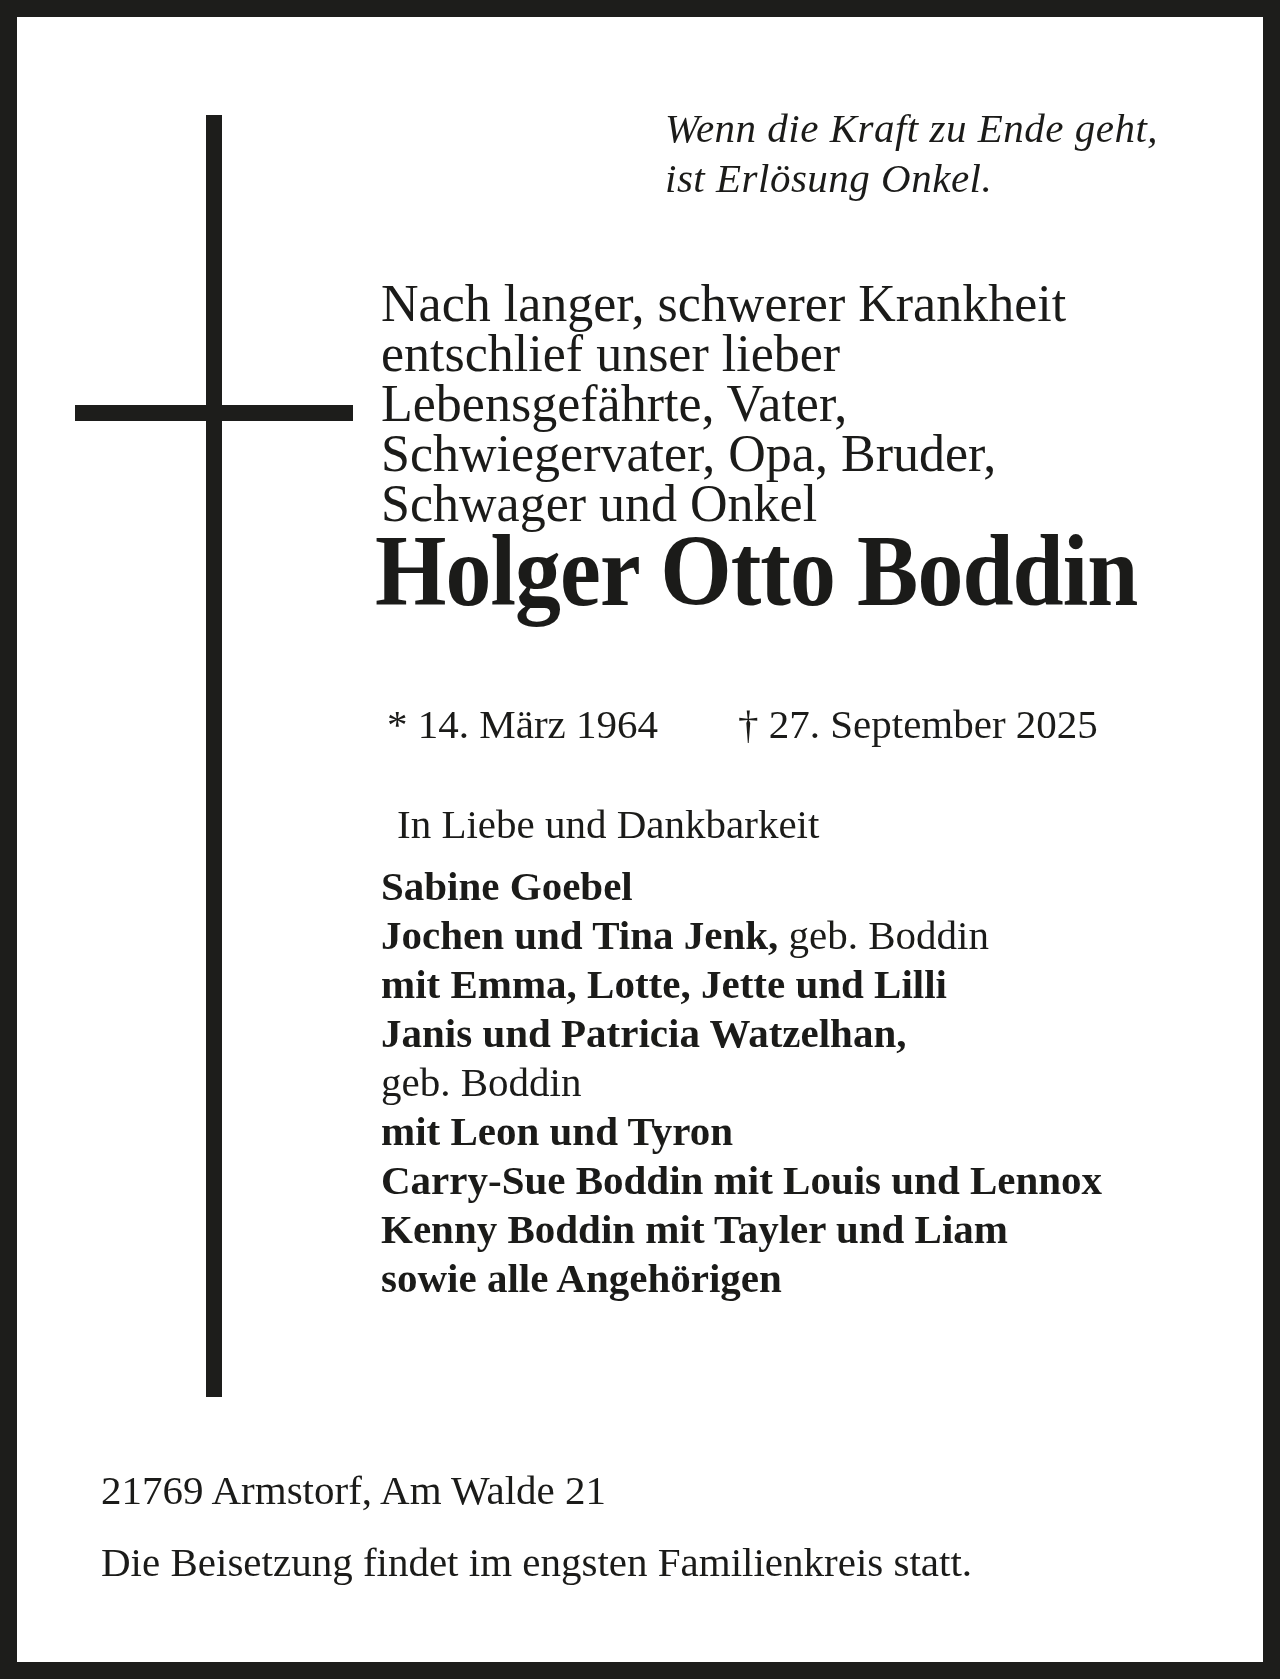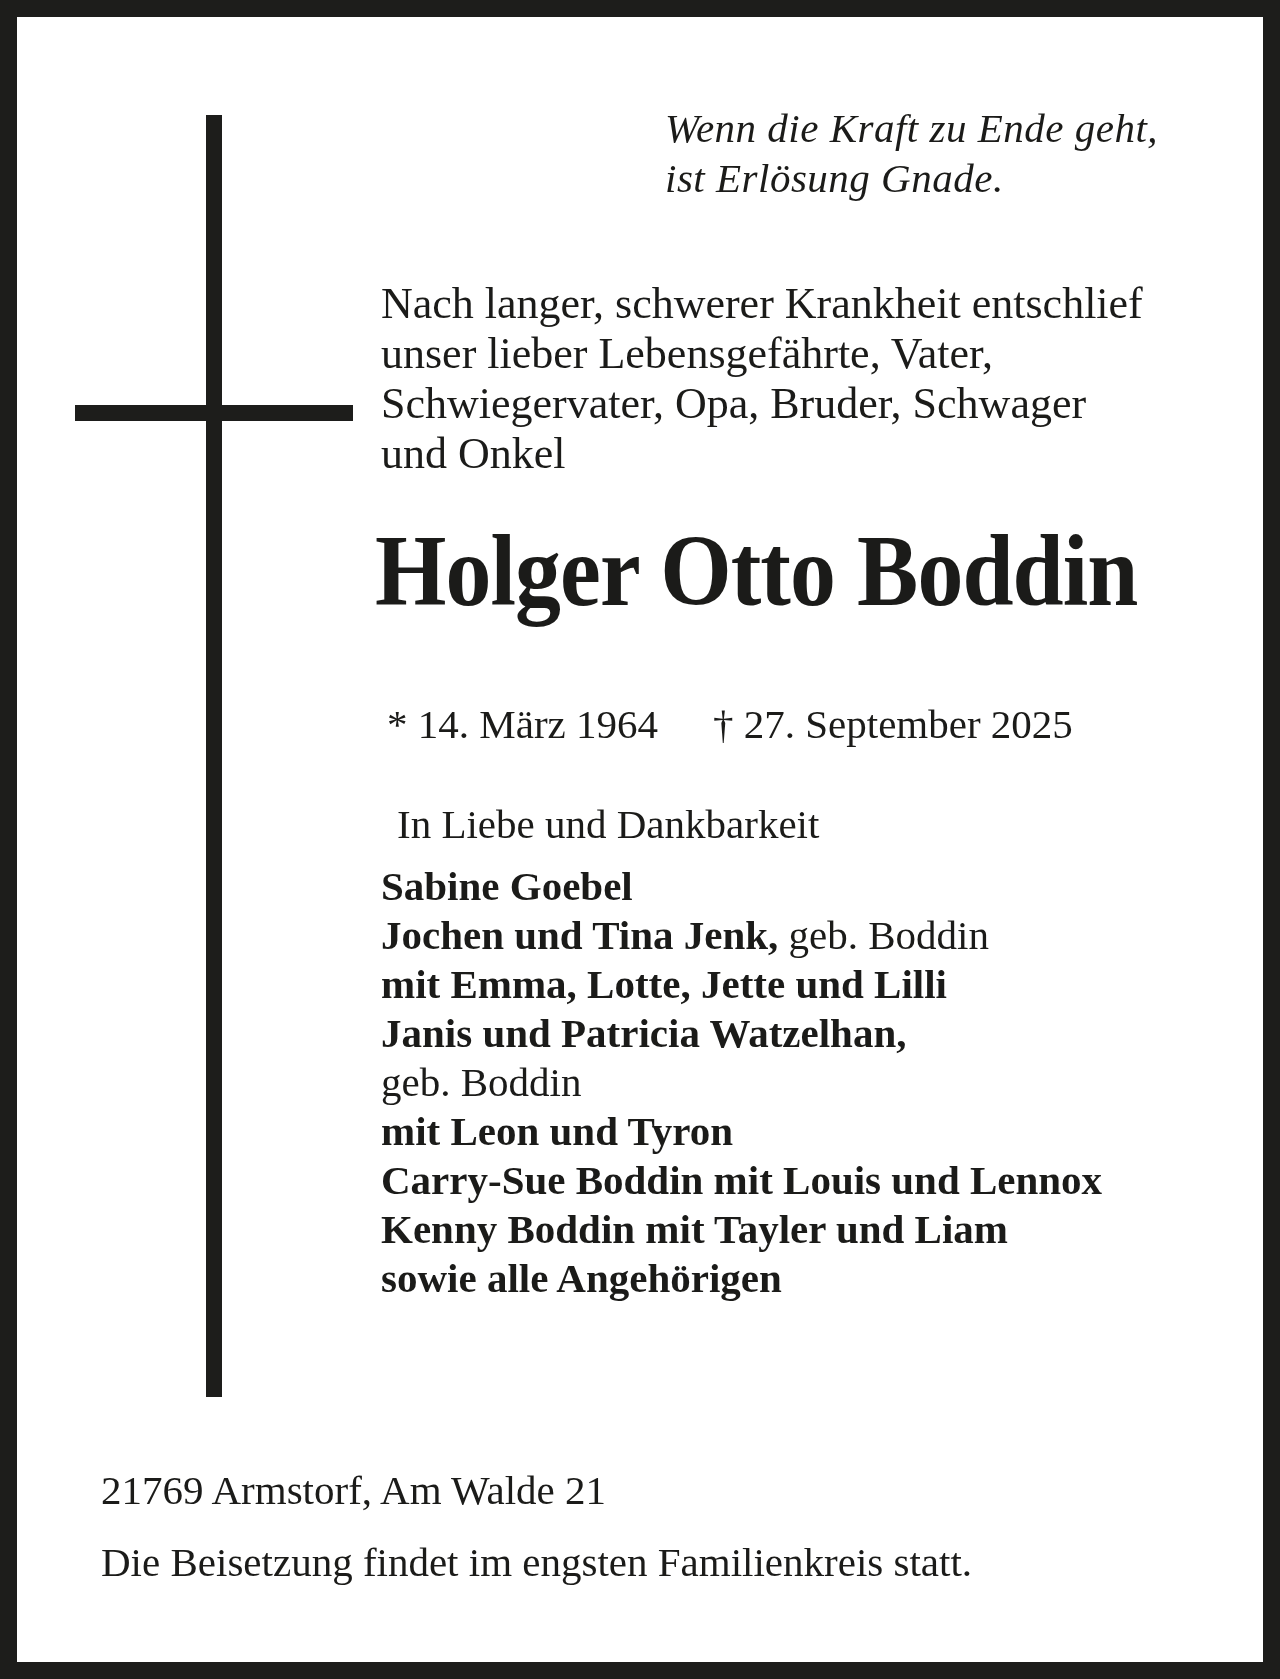--- a/index.html
+++ b/index.html
@@ -44,41 +44,41 @@
     line-height: 50px;
     letter-spacing: 0.5px;
     margin-left: 48px;
   }
   .epigraph span { display: block; }
   .intro {
     position: absolute;
     left: 364px;
     top: 262px;
     width: 782px;
-    font-size: 44px;
+    font-size: 52px;
     line-height: 50px;
   }
   .deceased-name {
     position: absolute;
     left: 358px;
     top: 498px;
     font-size: 102px;
     font-weight: bold;
     white-space: nowrap;
     transform: scaleX(0.90);
     transform-origin: left top;
     letter-spacing: -1px;
     line-height: 1.1;
   }
   .dates {
     position: absolute;
     left: 370px;
     top: 682px;
     display: flex;
-    gap: 55px;
+    gap: 80px;
     font-size: 41px;
     line-height: 50px;
     white-space: nowrap;
   }
   .salutation {
     position: absolute;
     left: 380px;
     top: 782px;
     font-size: 41px;
     line-height: 50px;
@@ -113,21 +113,21 @@
 
 <div class="page">
 
   <div>
     <div class="cross-vertical"></div>
     <div class="cross-horizontal"></div>
   </div>
 
   <div class="epigraph">
     <span>Wenn die Kraft zu Ende geht,</span>
-    <span>ist Erlösung Gnade.</span>
+    <span>ist Erlösung Onkel.</span>
   </div>
 
   <div class="intro">Nach langer, schwerer Krankheit entschlief unser lieber Lebensgefährte, Vater, Schwiegervater, Opa, Bruder, Schwager und Onkel</div>
 
   <div class="deceased-name">Holger Otto Boddin</div>
 
   <div class="dates">
     <span>* 14. März 1964</span>
     <span>† 27. September 2025</span>
   </div>

